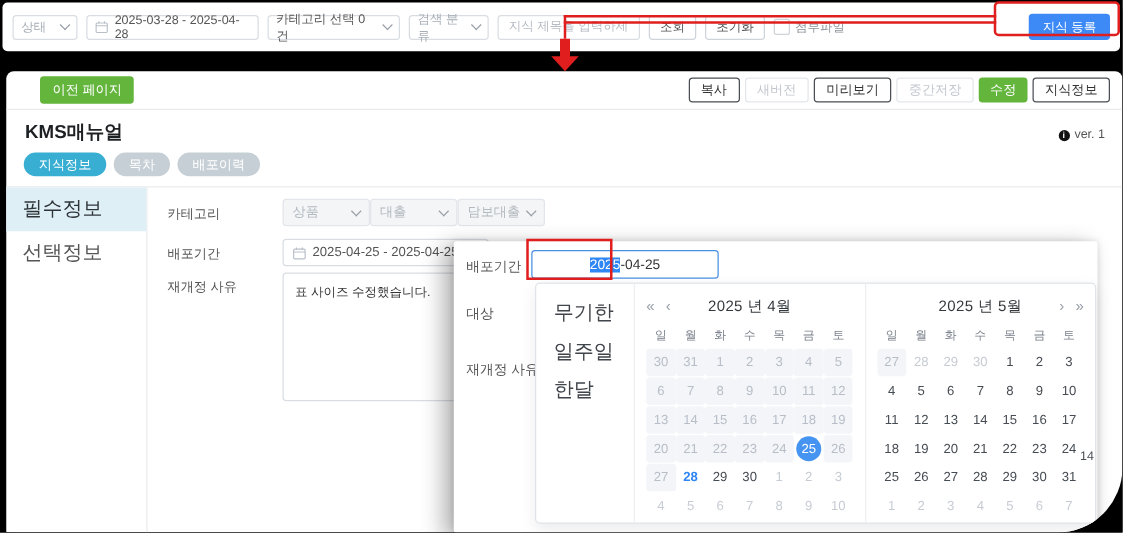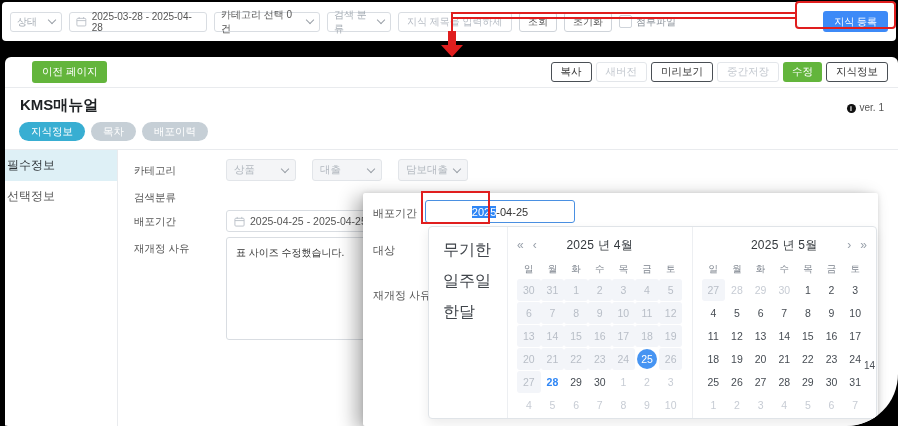--- a/index.html
+++ b/index.html
@@ -55,26 +55,26 @@
   .page-title{font-size:15px;font-weight:bold;color:#1e2124;}
   .version{display:flex;align-items:flex-end;gap:4px;font-size:10px;color:#555;margin-top:6px;}
   .vdot{width:9px;height:9px;border-radius:50%;background:#111;color:#fff;font-size:7px;
     line-height:9px;text-align:center;font-weight:bold;flex:none;}
   .tabs{display:flex;gap:6px;padding:5px 0 8px 14px;}
   .tab{height:19px;border-radius:10px;font-size:10.5px;padding:0 12px;border:none;font-family:inherit;color:#fff;}
   .tab.active{background:#38aed2;}
   .tab.inactive{background:#c6cfd6;text-align:center;}
   .content{flex:1;border-top:1px solid #e9ebee;display:flex;min-height:0;}
   .sidebar{width:112px;flex:none;border-right:1px solid #e9ebee;}
-  .side-item{padding:7px 2px;font-size:12px;color:#555;}
+  .side-item{padding:7px 13px;font-size:16px;color:#555;}
   .side-item.active{background:#def0f6;color:#2f3438;}
   .form{flex:1;padding:9px 0 0 16px;}
   .frow{display:flex;margin-bottom:5px;}
   .flabel{width:92px;flex:none;padding-top:5px;font-size:10.5px;color:#555;}
-  .fctrl{display:flex;gap:16px;}
+  .fctrl{display:flex;gap:0;}
   .sel{width:70px;height:22px;border:1px solid #e2e5e9;border-radius:3px;background:#f4f5f7;color:#b3b9c0;
     display:flex;align-items:center;justify-content:space-between;padding:0 7px;box-sizing:border-box;font-size:10.5px;}
   .sel.enabled{background:#fff;border-color:#d9dde2;color:#555;}
   .dateinput{width:165px;height:22px;border:1px solid #d9dde2;border-radius:3px;display:flex;
     align-items:center;gap:5px;padding:0 7px;box-sizing:border-box;color:#555;font-size:10.5px;}
   .ta{width:220px;height:103px;border:1px solid #d9dde2;border-radius:3px;padding:8px 9px;
     box-sizing:border-box;color:#333;font-size:10px;font-family:inherit;resize:none;outline:none;}
 
   
   .inset{position:absolute;left:363px;top:193px;width:515px;height:233px;background:#fff;
@@ -197,21 +197,20 @@
                 <span>대출</span>
                 <span class="chev"></span>
               </span>
               <span class="sel">
                 <span>담보대출</span>
                 <span class="chev"></span>
               </span>
             </span>
         </div>
         <div class="frow">
-          <span class="flabel">검색분류</span>
         </div>
         <div class="frow">
           <span class="flabel">배포기간</span>
           <span class="fctrl">
             <span class="dateinput">
               <svg viewBox="0 0 12 12" width="11" height="11">
                   <rect x="1" y="2.5" width="10" height="8.5" rx="1" fill="none" stroke="#b9bfc7"></rect>
                   <line x1="1" y1="5" x2="11" y2="5" stroke="#b9bfc7"></line>
                   <line x1="3.5" y1="1" x2="3.5" y2="3" stroke="#b9bfc7"></line>
                   <line x1="8.5" y1="1" x2="8.5" y2="3" stroke="#b9bfc7"></line>

